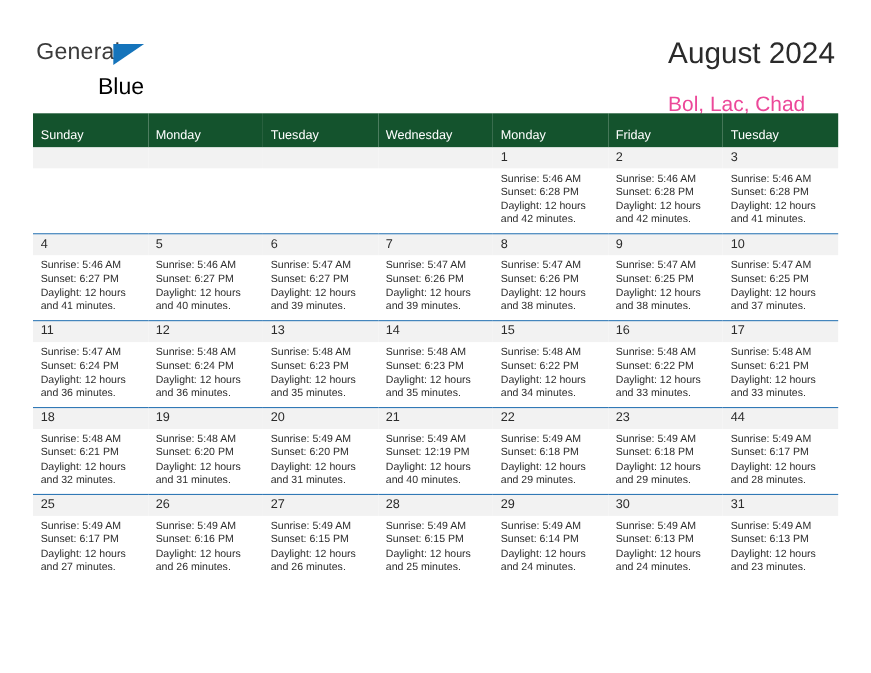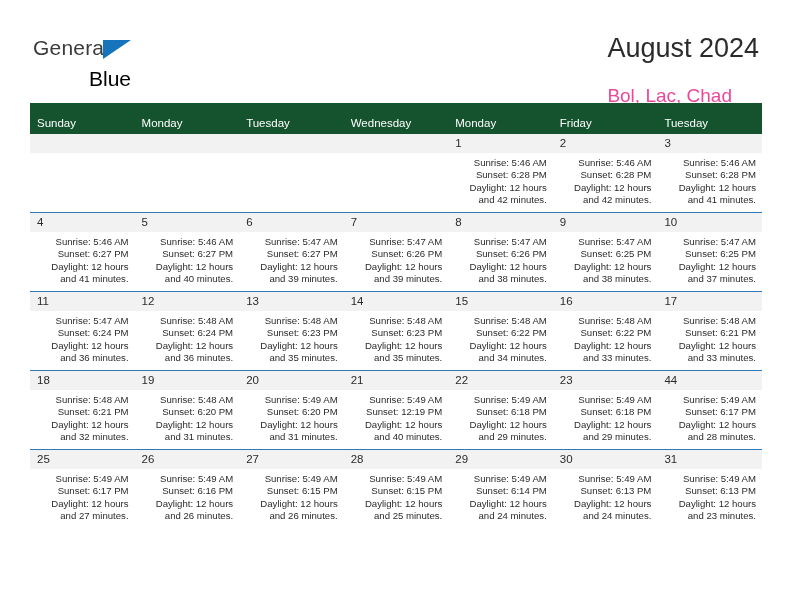--- a/index.html
+++ b/index.html
@@ -123,21 +123,20 @@
     min-height: 13px;
   }
   td.empty .daynum {
     color: transparent;
   }
   .details {
     padding: 4px 6px 0 7px;
     font-size: 9.6px;
     line-height: 12.3px;
     color: #2b2b2b;
-    text-align: right;
   }
   .details div {
     white-space: nowrap;
   }
 </style>
 </head>
 <body>
 
 <div class="page">
 

